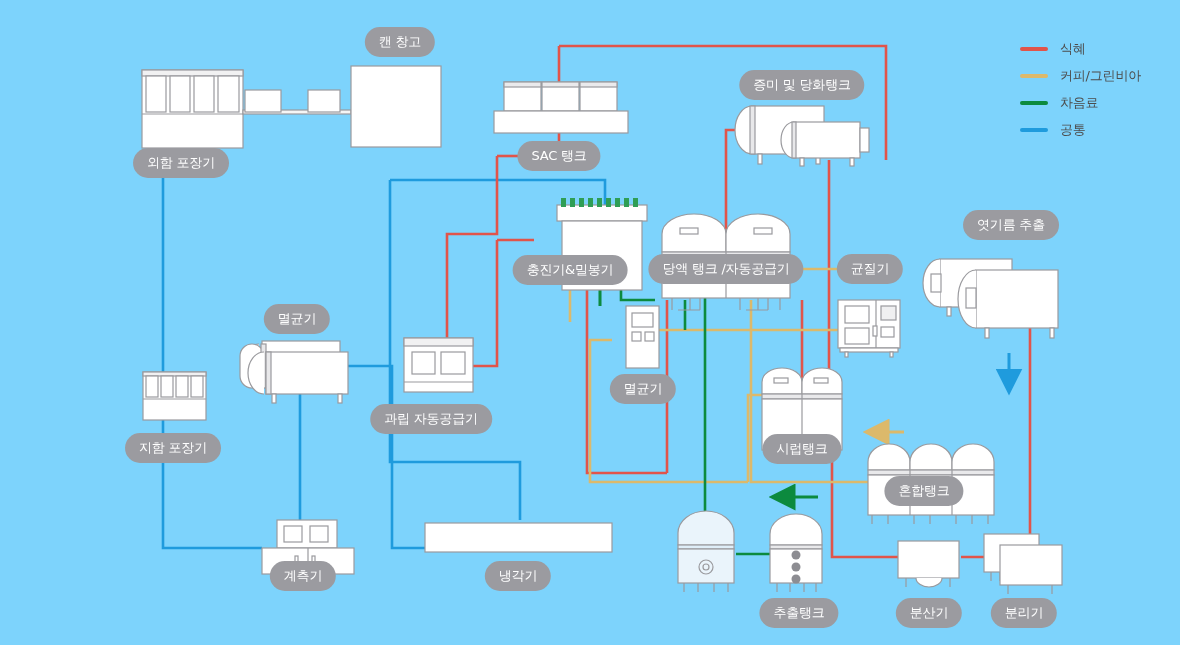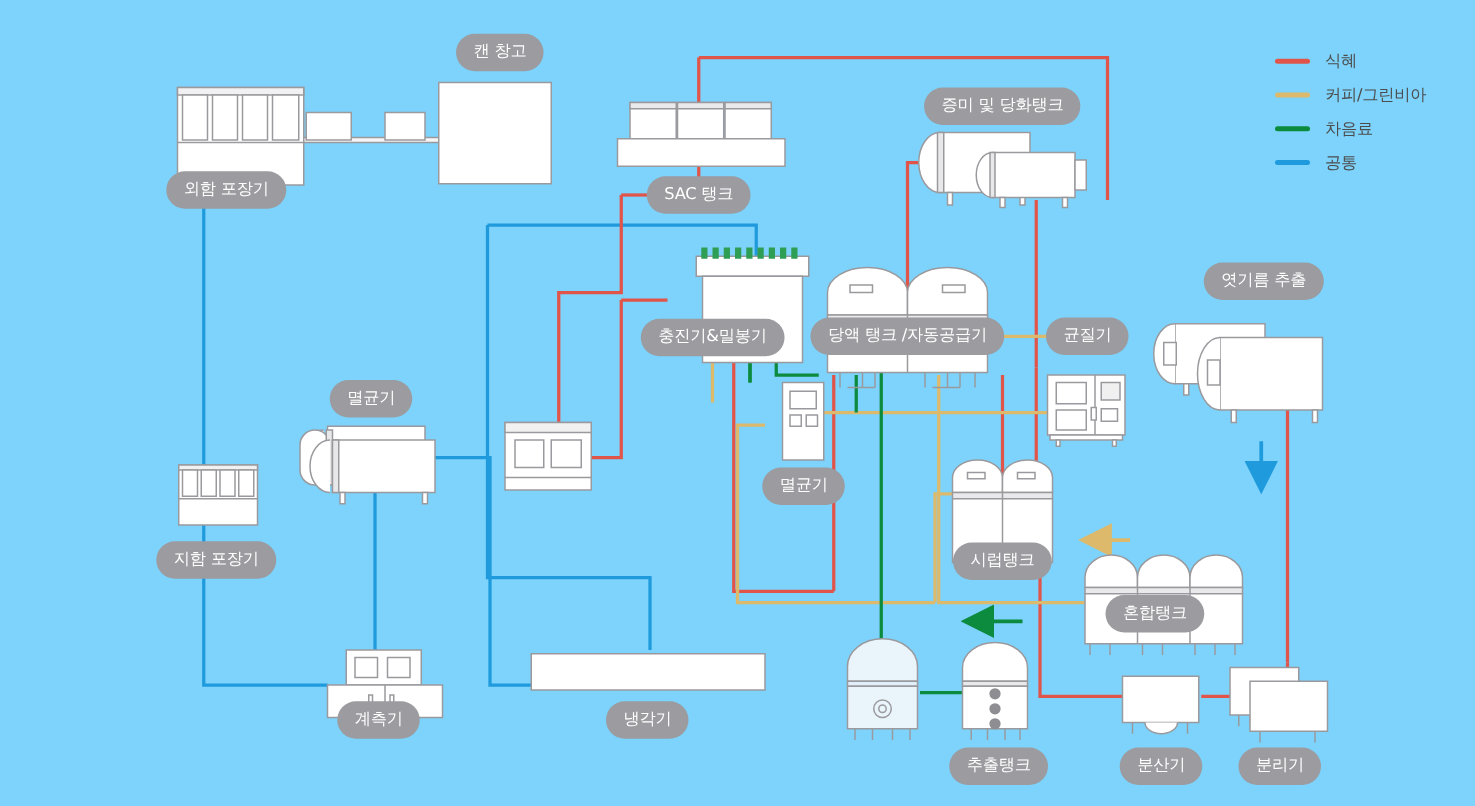--- a/index.html
+++ b/index.html
@@ -315,28 +315,29 @@
       <g>
         <rect x="984" y="534" width="55" height="38"></rect>
         <path d="M991,572 L991,581 M1000,572 L1000,581"></path>
         <rect x="1000" y="545" width="62" height="40"></rect>
         <path d="M1008,585 L1008,594 M1052,585 L1052,594"></path>
       </g>
     </g>
   </svg>
 
   <div class="pill" style="left:400px;top:42px;">캔 창고</div>
-  <div class="pill" style="left:181px;top:152px;">외함 포장기</div>
+  <div class="pill" style="left:181px;top:163px;">외함 포장기</div>
   <div class="pill" style="left:559px;top:156px;">SAC 탱크</div>
   <div class="pill" style="left:570px;top:270px;">충진기&amp;밀봉기</div>
   <div class="pill" style="left:802px;top:85px;">증미 및 당화탱크</div>
   <div class="pill" style="left:726px;top:269px;">당액 탱크 /자동공급기</div>
   <div class="pill" style="left:870px;top:269px;">균질기</div>
   <div class="pill" style="left:1011px;top:225px;">엿기름 추출</div>
   <div class="pill" style="left:297px;top:319px;">멸균기</div>
+  <div class="pill" style="left:431px;top:419px;">과립 자동공급기</div>
   <div class="pill" style="left:643px;top:389px;">멸균기</div>
   <div class="pill" style="left:173px;top:448px;">지함 포장기</div>
   <div class="pill" style="left:802px;top:449px;text-align:center;">시럽탱크</div>
   <div class="pill" style="left:924px;top:491px;">혼합탱크</div>
   <div class="pill" style="left:303px;top:576px;">계측기</div>
   <div class="pill" style="left:518px;top:576px;">냉각기</div>
   <div class="pill" style="left:799px;top:613px;">추출탱크</div>
   <div class="pill" style="left:929px;top:613px;">분산기</div>
   <div class="pill" style="left:1024px;top:613px;">분리기</div>
 

